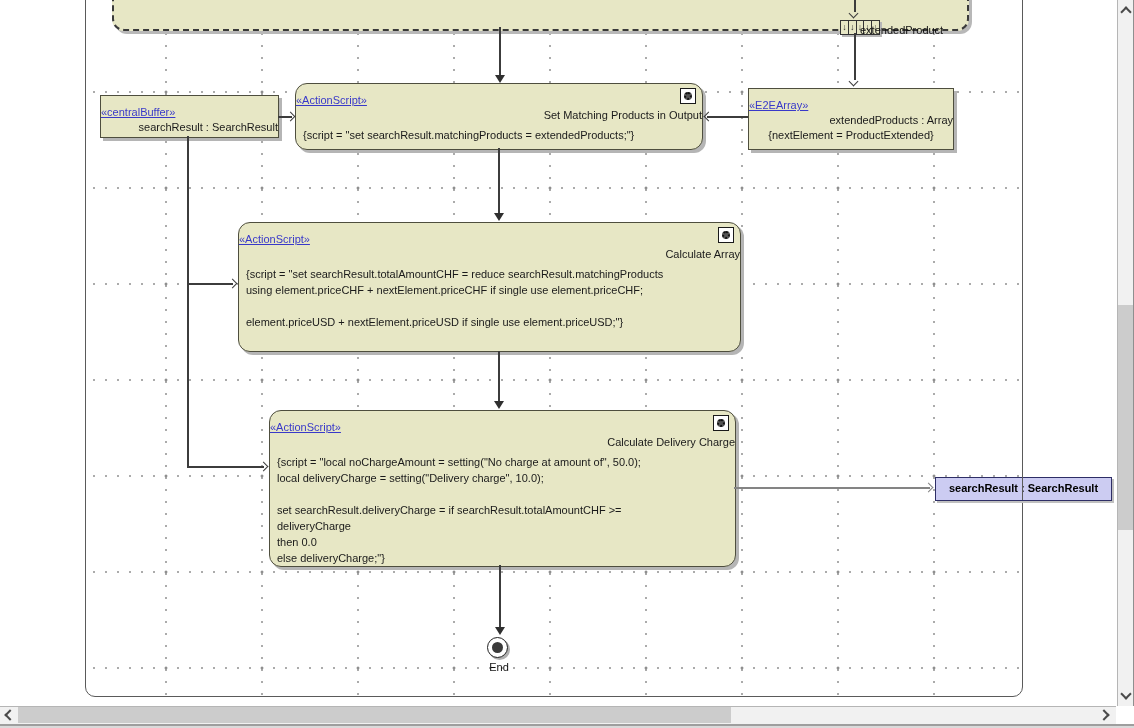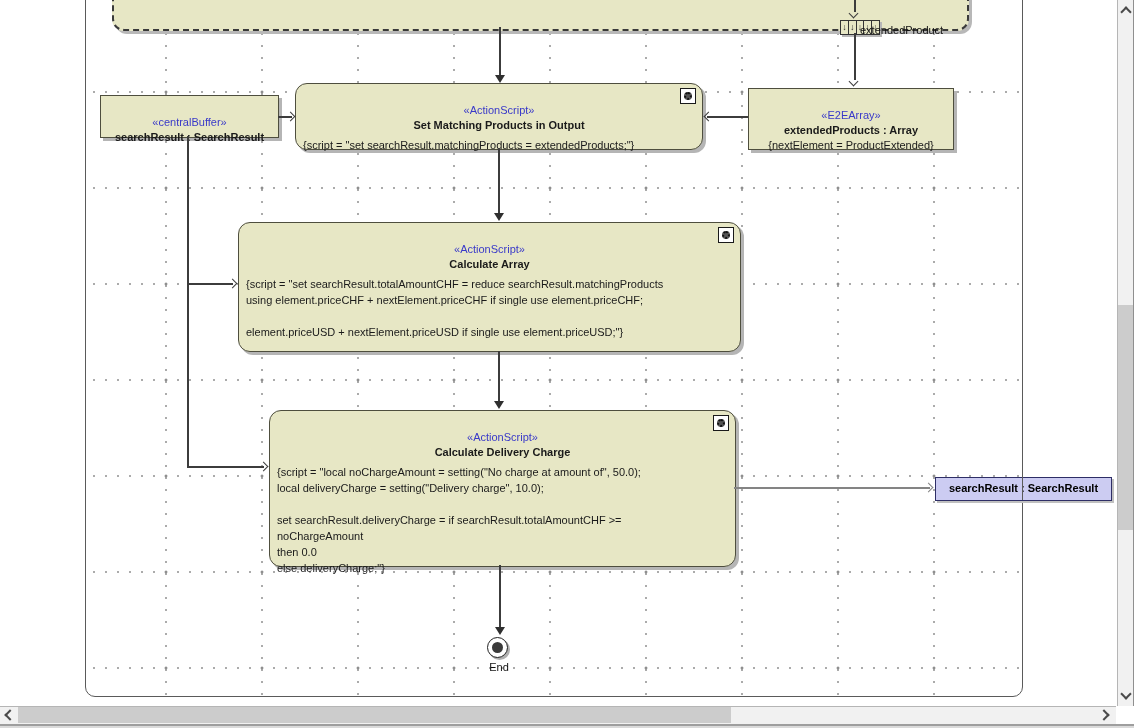--- a/index.html
+++ b/index.html
@@ -18,22 +18,22 @@
       radial-gradient(circle,#ababab 0.9px,transparent 1.2px);
     background-size:96px 96px,12px 96px,96px 12px;
     background-position:32px 59px,2px 59px,32px 7px;
   }
   
   .node{
     background:#e7e7c5;border:1px solid #4e4e3e;
     box-shadow:3px 3px 0 #b5b5b5;font-size:11px;color:#1a1a1a;
   }
   .rounded{border-radius:12px;}
-  .stereo{color:#3939c9;text-align:center;line-height:15px;padding-top:19px;}
-  .nname{font-weight:bold;text-align:center;line-height:15px;}
+  .stereo{color:#3939c9;line-height:15px;padding-top:9px;text-decoration:underline;}
+  .nname{font-weight:normal;text-align:right;line-height:15px;}
   .script{padding-left:7px;padding-top:4px;}
   .script-line{height:16px;line-height:16px;white-space:nowrap;}
   .node-icon{
     position:absolute;top:4px;right:6px;width:14px;height:14px;
     border:1.5px solid #1a1a1a;background:#fff;
     display:flex;align-items:center;justify-content:center;
   }
   .gear{width:8px;height:8px;border:2px dotted #111;border-radius:50%;
     background:#555;box-sizing:border-box;}
   
@@ -188,21 +188,21 @@
   <span class="node-icon">
       <span class="gear"></span>
     </span>
   <div class="stereo">«ActionScript»</div>
   <div class="nname">Calculate Delivery Charge</div>
   <div class="script">
     <div class="script-line">{script = "local noChargeAmount = setting("No charge at amount of", 50.0);</div>
     <div class="script-line">local deliveryCharge = setting("Delivery charge", 10.0);</div>
     <div class="script-line"></div>
     <div class="script-line">set searchResult.deliveryCharge = if searchResult.totalAmountCHF &gt;=</div>
-    <div class="script-line">noChargeAmount</div>
+    <div class="script-line">deliveryCharge</div>
     <div class="script-line">then 0.0</div>
     <div class="script-line">else deliveryCharge;"}</div>
   </div>
 </div>
 
 <div class="abs">
   <div class="abs hline gray" style="left:734px;top:487px;width:196px;"></div>
   <span class="chev r g" style="left:925px;top:484px;"></span>
 </div>
 

